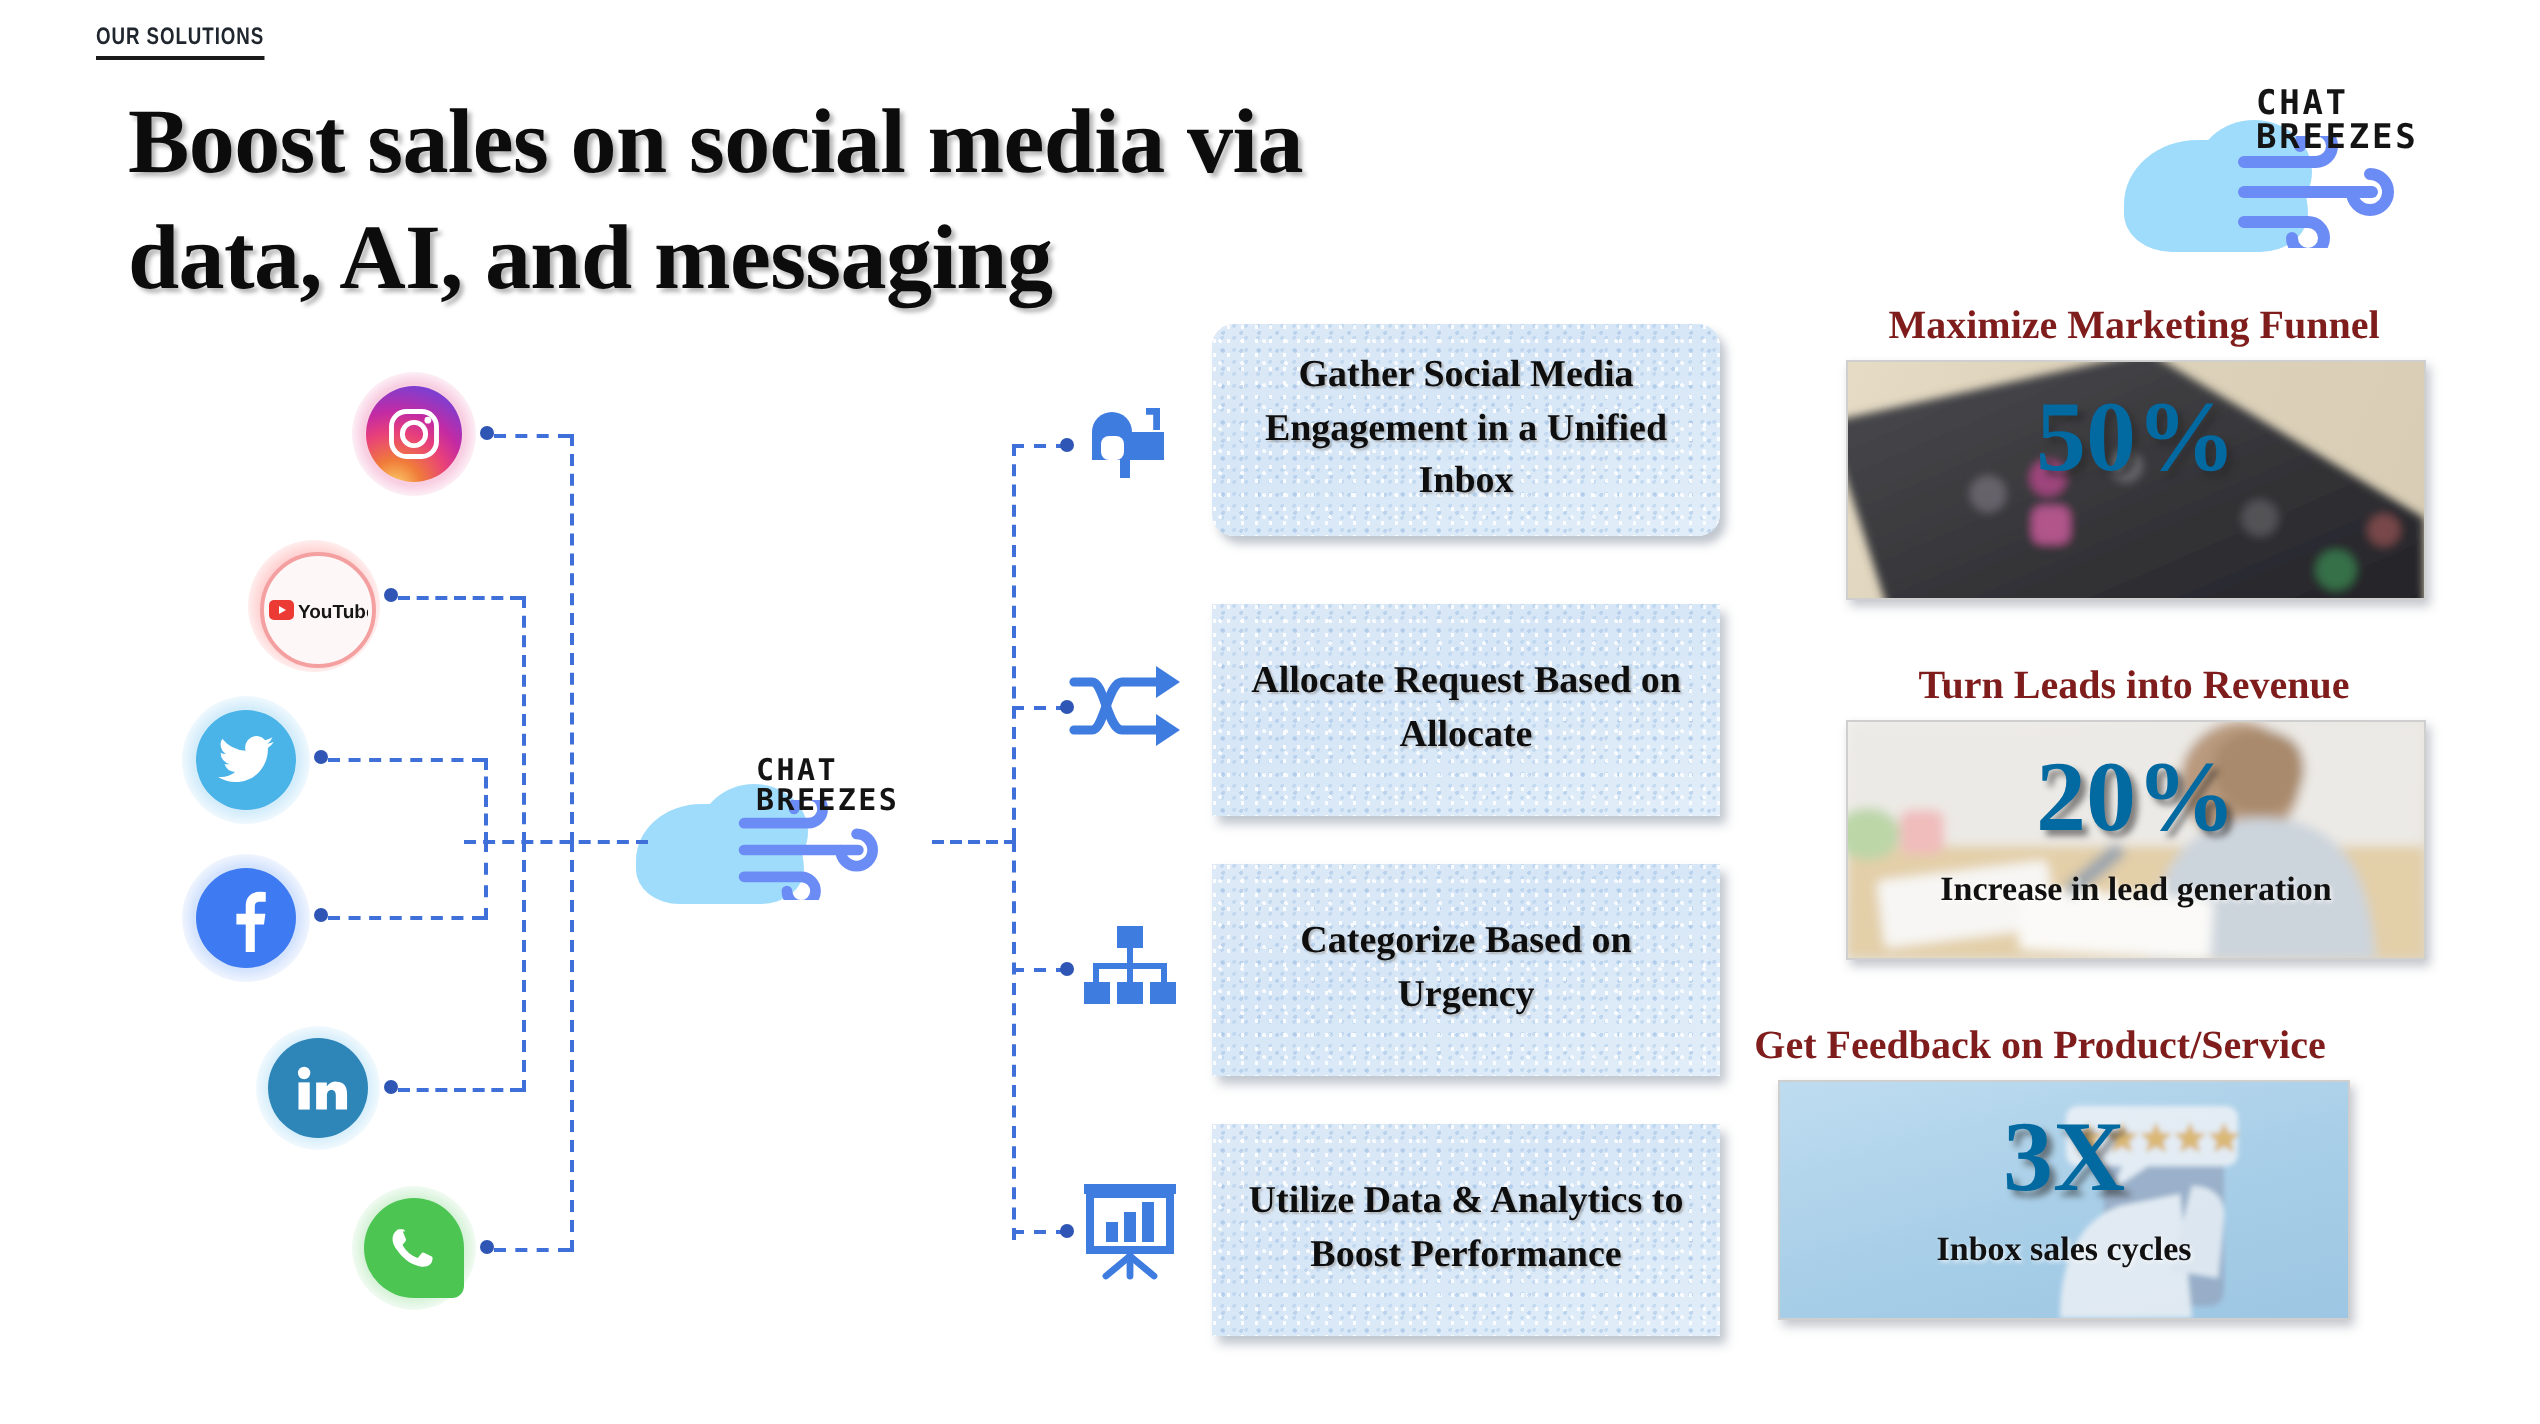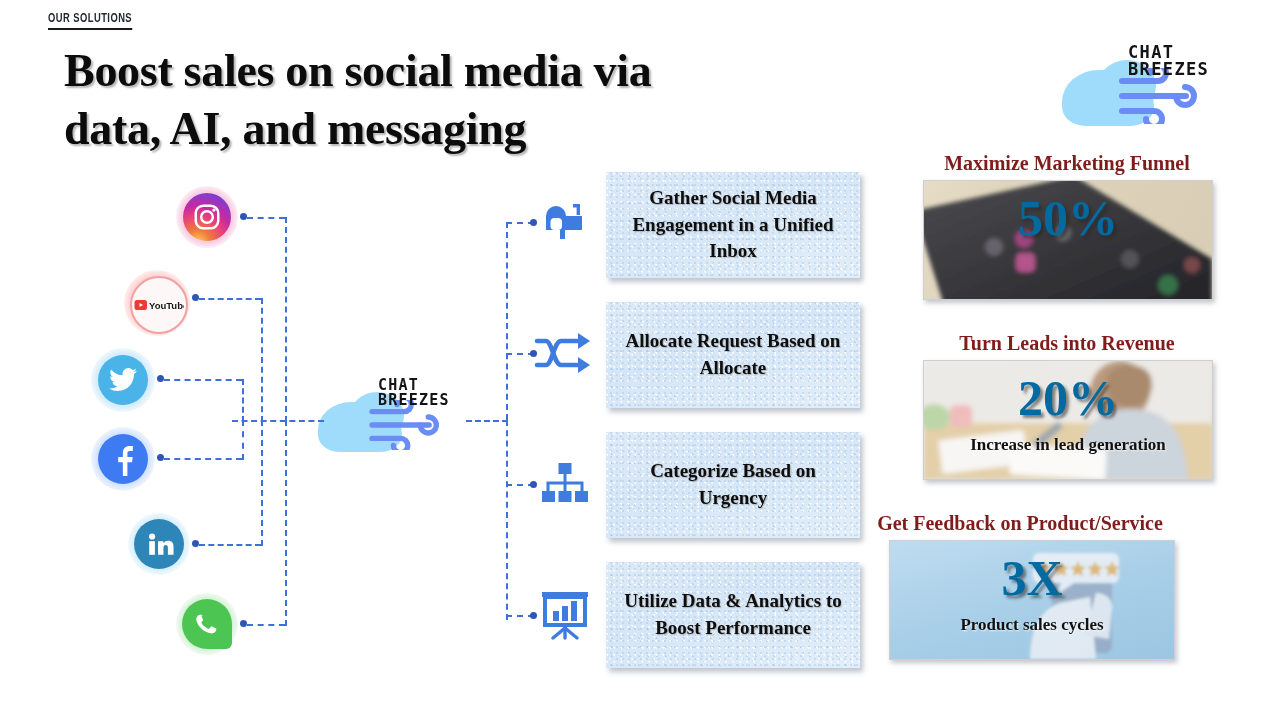--- a/index.html
+++ b/index.html
@@ -298,21 +298,21 @@
     <rect x="13" y="23" width="6" height="10" fill="#3f7ce0"></rect>
     <rect x="22" y="18" width="6" height="15" fill="#3f7ce0"></rect>
     <rect x="31" y="13" width="6" height="20" fill="#3f7ce0"></rect>
     <g stroke="#3f7ce0" stroke-width="3.4" stroke-linecap="round">
       <path d="M25 37v13"></path>
         <path d="M25 40 13 50"></path>
         <path d="M25 40 37 50"></path>
     </g>
   </svg>
 
-  <div class="fbox" style="left:606px;top:172px;height:106px;">
+  <div class="fbox" style="left:606px;top:162px;height:106px;border-radius:11px;">
     <span>Gather Social Media Engagement in a Unified Inbox</span>
   </div>
   <div class="fbox" style="left:606px;top:302px;height:106px;">
     <span>Allocate Request Based on Allocate</span>
   </div>
   <div class="fbox" style="left:606px;top:562px;height:106px;">
     <span>Utilize Data &amp; Analytics to Boost Performance</span>
   </div>
   <div class="fbox" style="left:606px;top:432px;height:106px;">
     <span>Categorize Based on Urgency</span>
@@ -397,17 +397,17 @@
               <polygon points="154,20 156.3,25.2 162,25.8 157.8,29.6 159,35.2 154,32.4 149,35.2 150.2,29.6 146,25.8 151.7,25.2"></polygon>
               <polygon points="171,20 173.3,25.2 179,25.8 174.8,29.6 176,35.2 171,32.4 166,35.2 167.2,29.6 163,25.8 168.7,25.2"></polygon>
               <polygon points="188,20 190.3,25.2 196,25.8 191.8,29.6 193,35.2 188,32.4 183,35.2 184.2,29.6 180,25.8 185.7,25.2"></polygon>
               <polygon points="205,20 207.3,25.2 213,25.8 208.8,29.6 210,35.2 205,32.4 200,35.2 201.2,29.6 197,25.8 202.7,25.2"></polygon>
               <polygon points="222,20 224.3,25.2 230,25.8 225.8,29.6 227,35.2 222,32.4 217,35.2 218.2,29.6 214,25.8 219.7,25.2"></polygon>
             </g>
           </g>
         </svg>
       </div>
       <div class="big" style="top:12px;">3X</div>
-      <div class="sub" style="top:74px;">Product sales cycles</div>
+      <div class="sub" style="top:74px;">Inbox sales cycles</div>
     </div>
   </div>
 
 </div>
 
 </body></html>

